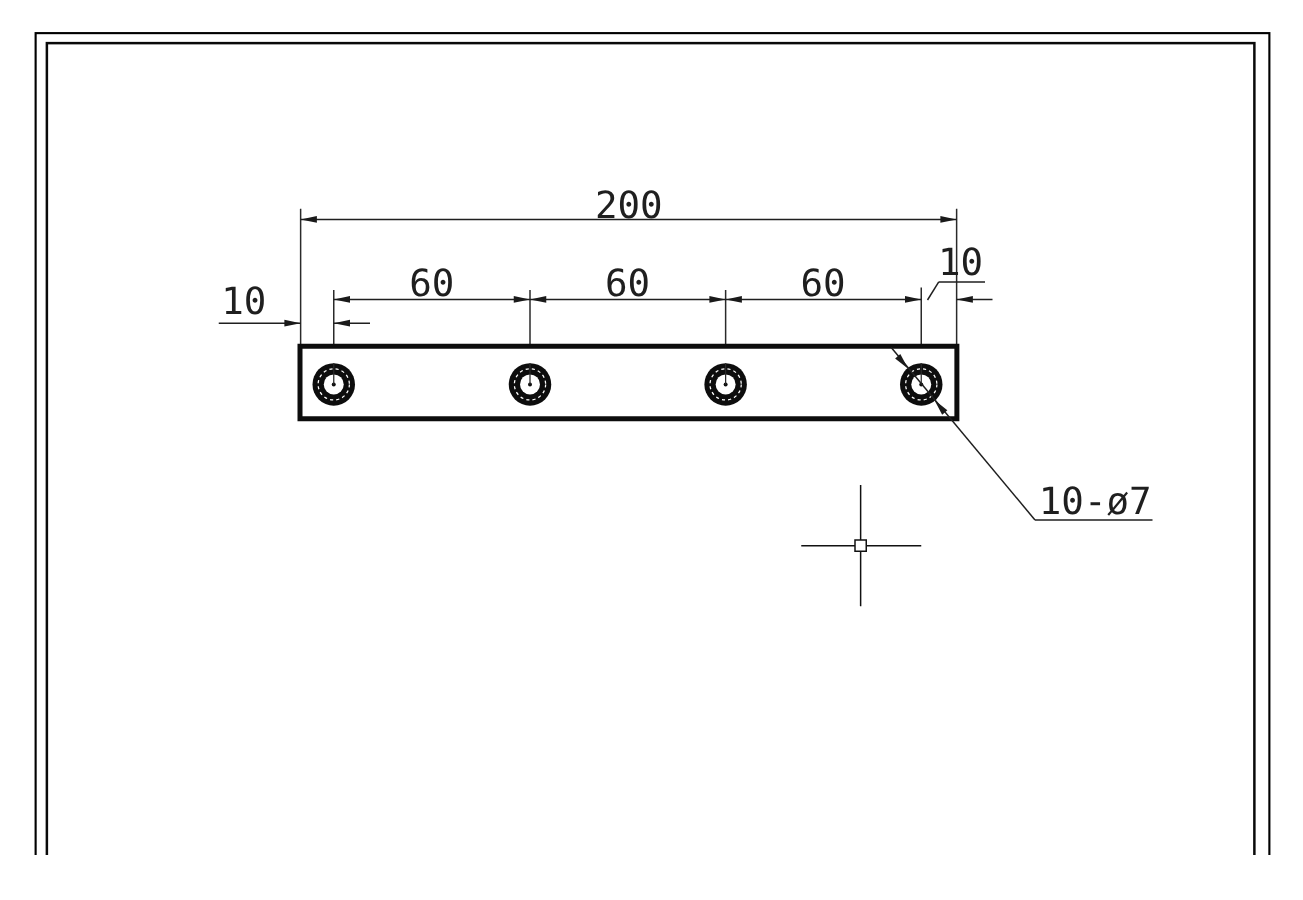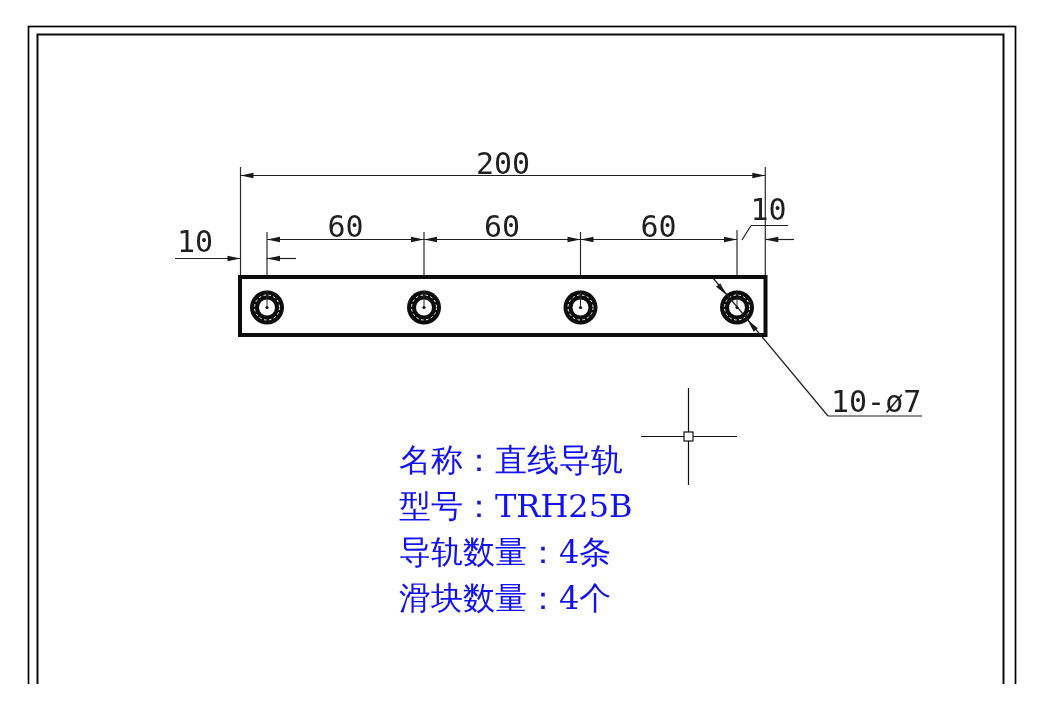--- a/index.html
+++ b/index.html
@@ -106,20 +106,14 @@
     <text class="dim-text" x="831" y="411.5" text-anchor="start">10-ø7</text>
 
     <g>
       <line x1="688.5" y1="388" x2="688.5" y2="485" stroke="#111111" stroke-width="1.2"></line>
       <line x1="641" y1="436.5" x2="737" y2="436.5" stroke="#111111" stroke-width="1.2"></line>
       <rect x="684" y="432" width="9" height="9" fill="#ffffff" stroke="#111111" stroke-width="1.2"></rect>
     </g>
   </svg>
 
   
-  <div class="specs">
-    <div class="spec-line">名称：直线导轨</div>
-    <div class="spec-line">型号：TRH25B</div>
-    <div class="spec-line">导轨数量：4条</div>
-    <div class="spec-line">滑块数量：4个</div>
-  </div>
 
 </div>
 
 </body></html>

